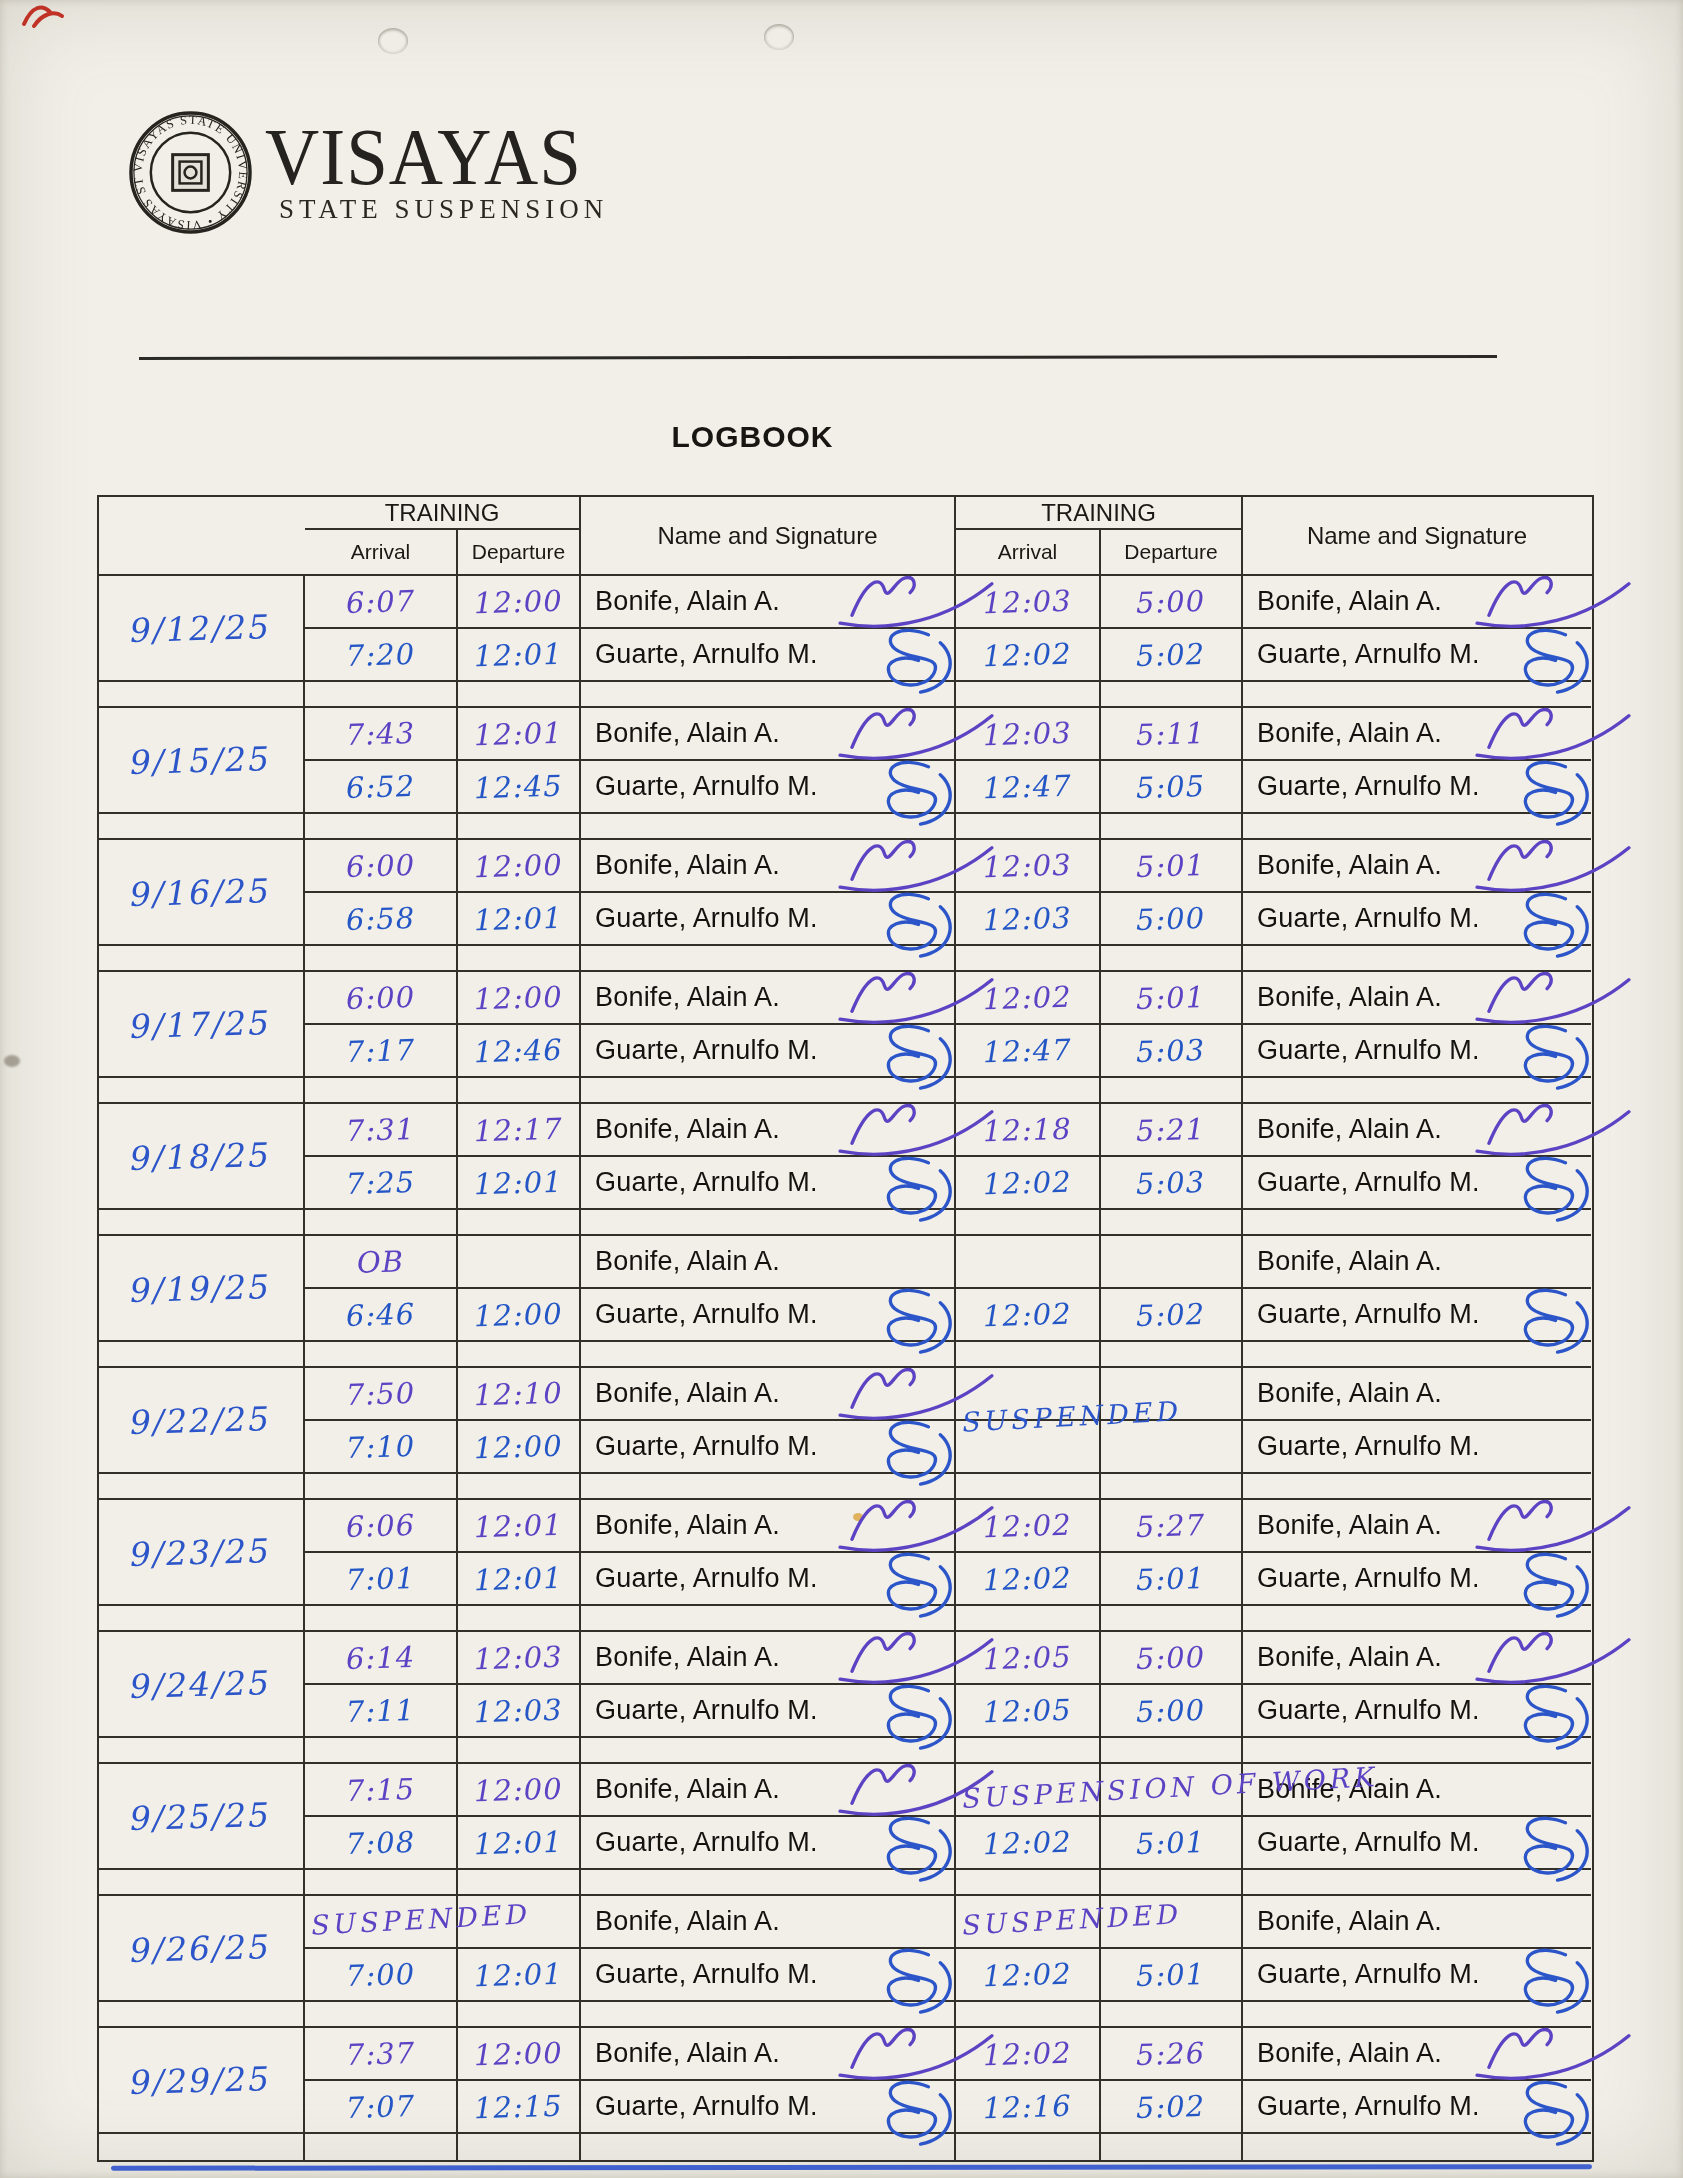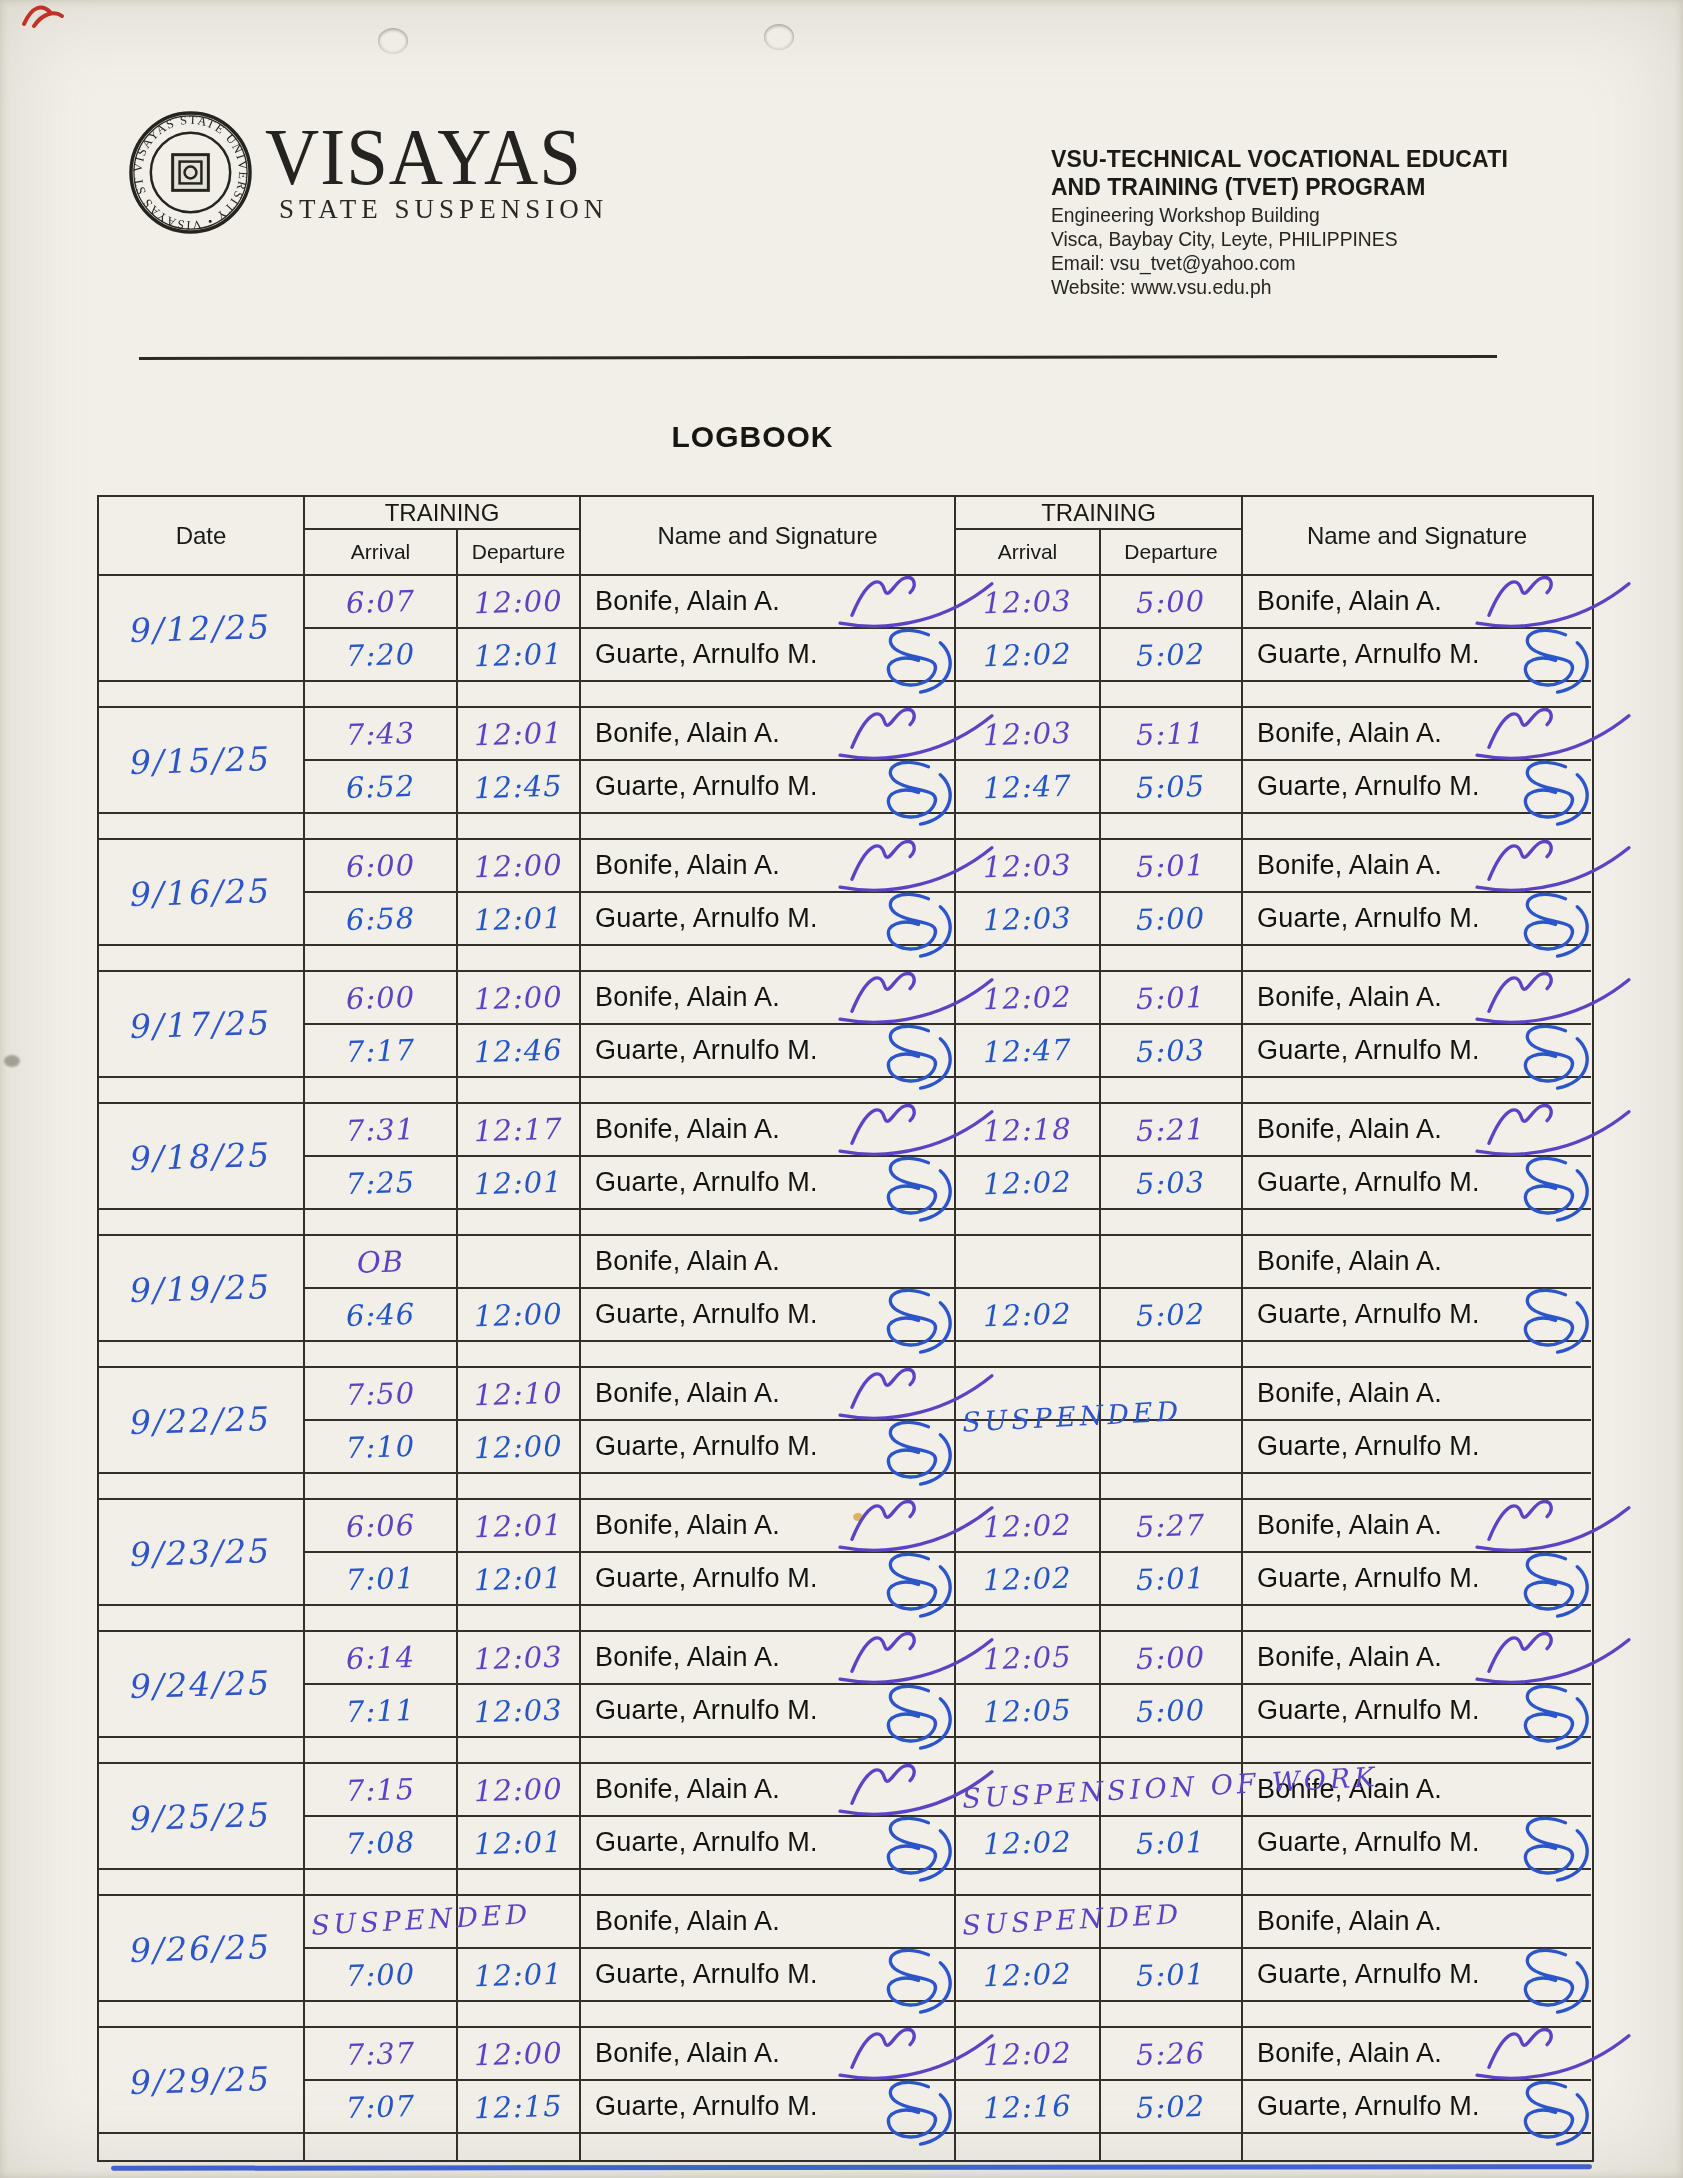--- a/index.html
+++ b/index.html
@@ -81,35 +81,26 @@
     <text font-size="12.5" font-family="Liberation Serif,serif" fill="#26241f" letter-spacing="1.5">
       <textPath href="#sealArc">VISAYAS STATE UNIVERSITY • VISAYAS STATE UNIVERSITY •</textPath>
     </text>
     <rect x="46" y="46" width="36" height="36" fill="#e4e1d8" stroke="#26241f" stroke-width="3"></rect>
     <rect x="53" y="53" width="22" height="22" fill="none" stroke="#26241f" stroke-width="2.5"></rect>
     <circle cx="64" cy="64" r="6" fill="none" stroke="#26241f" stroke-width="2.5"></circle>
   </svg>
 
   <div class="wordmark">VISAYAS</div>
   <div class="wordsub">STATE SUSPENSION</div>
-  <div class="orgblock">
-    <div class="b1">VSU-TECHNICAL VOCATIONAL EDUCATI</div>
-    <div class="b2">AND TRAINING (TVET) PROGRAM</div>
-    <div class="r">Engineering Workshop Building</div>
-    <div class="r">Visca, Baybay City, Leyte, PHILIPPINES</div>
-    <div class="r">Email: vsu_tvet@yahoo.com</div>
-    <div class="r">Website: www.vsu.edu.ph</div>
-  </div>
 
   <div class="rule"></div>
   <div class="logtitle">LOGBOOK</div>
 
   <div class="tbl">
     <div class="grid thead" style="grid-template-rows:33px 44px;">
-      <div class="hc" style="grid-column:1;grid-row:1/3;">Date</div>
       <div class="hc gline" style="grid-column:2/4;grid-row:1;">TRAINING</div>
       <div class="hc" style="grid-column:4;grid-row:1/3;">Name and Signature</div>
       <div class="hc gline" style="grid-column:5/7;grid-row:1;">TRAINING</div>
       <div class="hc last" style="grid-column:7;grid-row:1/3;">Name and Signature</div>
       <div class="hc sub" style="grid-column:2;grid-row:2;">Arrival</div>
       <div class="hc sub" style="grid-column:3;grid-row:2;">Departure</div>
       <div class="hc sub" style="grid-column:5;grid-row:2;">Arrival</div>
       <div class="hc sub" style="grid-column:6;grid-row:2;">Departure</div>
     </div>
     <div id="tbody">

